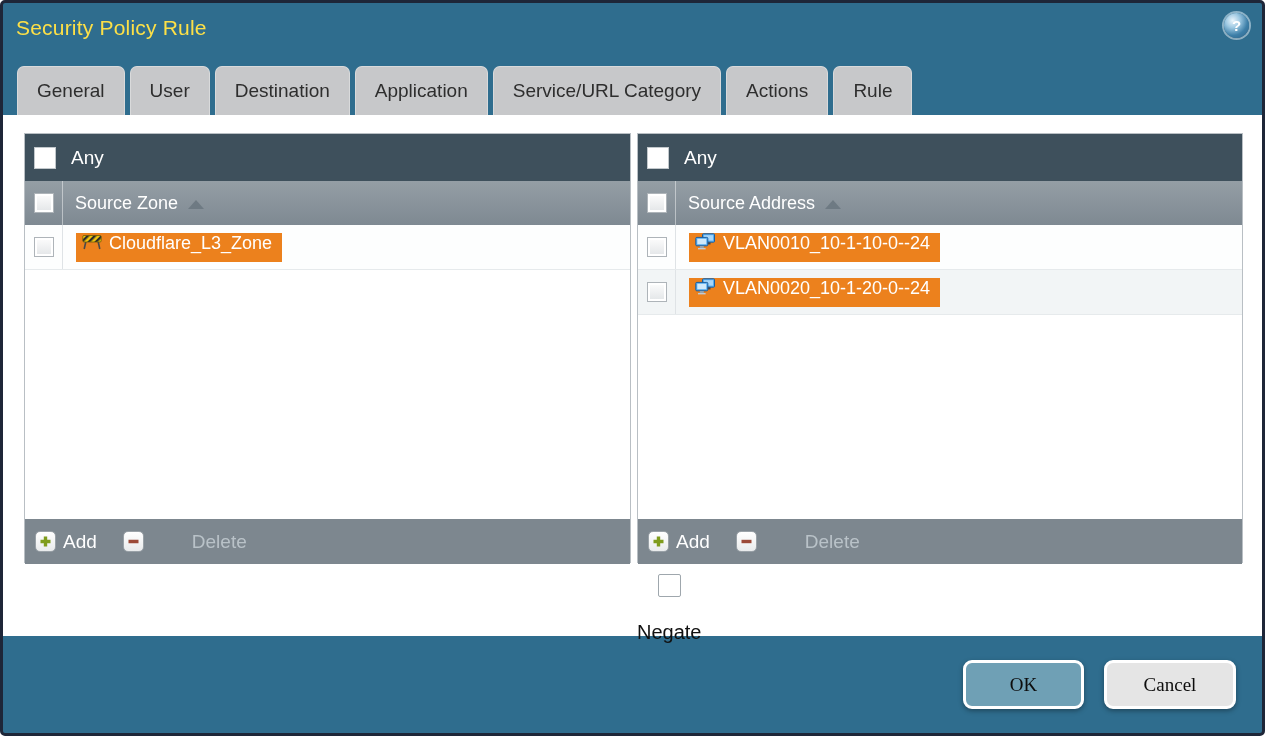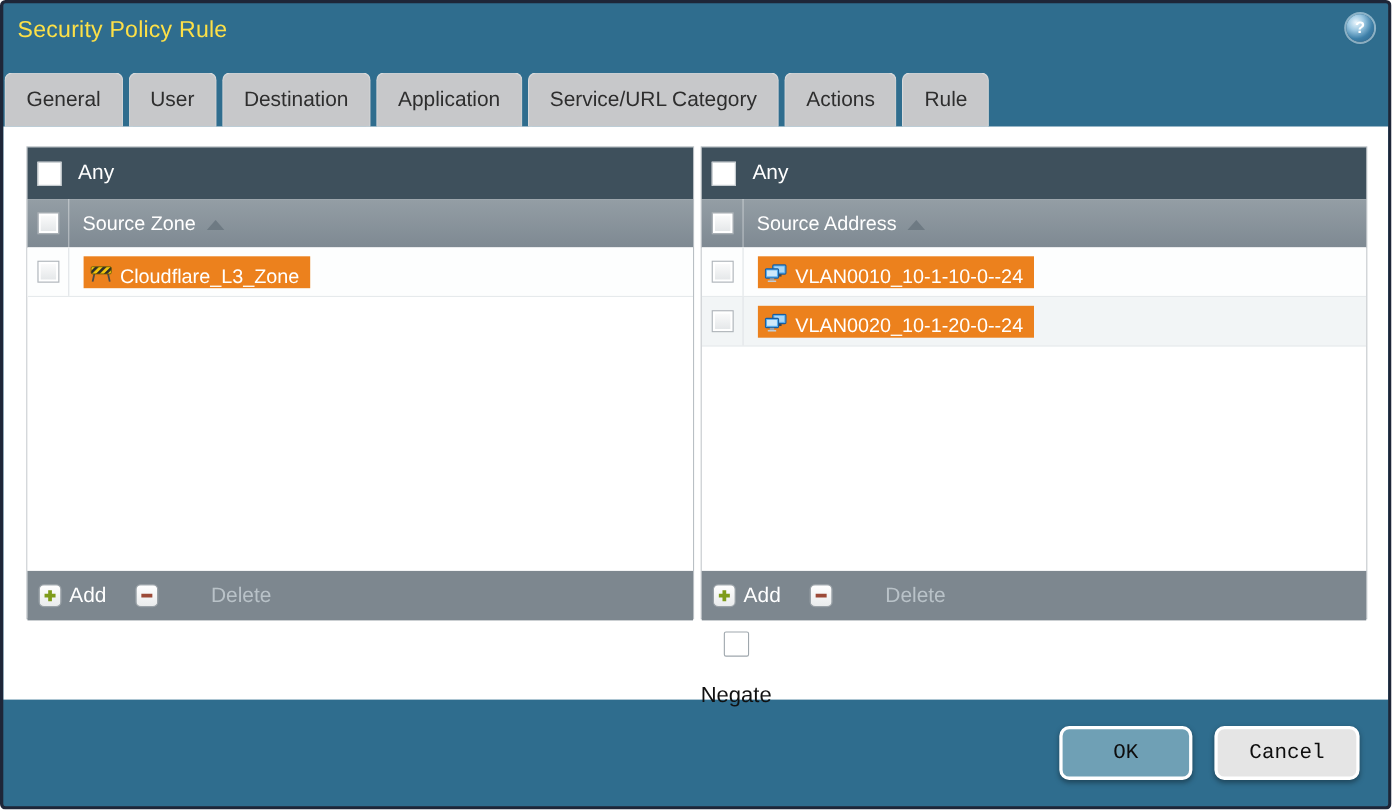--- a/index.html
+++ b/index.html
@@ -12,21 +12,21 @@
   .title{
     position:absolute; left:13px; top:13px; color:#fde047; font-size:21px; letter-spacing:.2px;
   }
   .help{
     position:absolute; right:13px; top:10px; width:25px; height:25px; border-radius:50%;
     background:radial-gradient(circle at 35% 30%, #eaf5fc 0%, #9cc8e2 30%, #3d7fa8 62%, #2a5f85 100%);
     box-shadow:0 0 0 2px rgba(220,238,250,.55), 0 1px 2px rgba(0,0,0,.35);
     color:#fff; font-size:15px; font-weight:bold; text-align:center; line-height:25px; cursor:pointer;
   }
   
-  .tabs{ position:absolute; left:1px; top:63px; display:flex; gap:5px; align-items:flex-start; }
+  .tabs{ position:absolute; left:14px; top:63px; display:flex; gap:5px; align-items:flex-start; }
   .tab{
     height:49px; padding:0 19px; background:#c7c8ca; border:1px solid #d9dadb; border-bottom:none;
     border-radius:7px 7px 0 0; color:#2e2e2e; font-size:19px; line-height:48px; cursor:pointer; white-space:nowrap;
   }
   .tab.active{ background:#fff; height:52px; position:relative; z-index:3; color:#1d1d1d; }
   
   .body{ position:absolute; left:0; top:112px; width:1259px; height:521px; background:#fff; z-index:1; }
   
   .panel{ position:absolute; top:18px; width:607px; height:430px; border:1px solid #b9bfc4; background:#fff; }
   .panel.left{ left:21px; }
@@ -48,41 +48,41 @@
   }
   .col-title{ color:#fff; font-size:18px; margin-left:12px; display:flex; align-items:center; }
   .sort-asc{
     width:0; height:0; margin-left:10px; margin-top:2px;
     border-left:8px solid transparent; border-right:8px solid transparent; border-bottom:9px solid #6e7a83;
   }
   .rows{ height:294px; overflow:hidden; background:#fff; }
   .row{ height:45px; display:flex; align-items:center; border-bottom:1px solid #e6eaec; background:#fdfefe; cursor:pointer; }
   .row:nth-child(even){ background:#f2f5f6; }
   .chip{
-    margin-left:13px; height:29px; display:flex; align-items:flex-end; gap:7px;
+    margin-left:13px; height:29px; display:flex; align-items:flex-start; gap:7px;
     background:#ec811d; color:#fff; font-size:18px; padding:0 10px 0 6px;
   }
   .panel-footer{ height:45px; background:#7d878f; display:flex; align-items:center; padding-left:10px; gap:26px; }
   .ftr-btn{ display:flex; align-items:center; gap:7px; cursor:pointer; }
   .icon-sq{
     width:21px; height:21px; background:linear-gradient(#ffffff,#e9ebec); border:1px solid #99a1a7;
     border-radius:5px; display:flex; align-items:center; justify-content:center;
   }
   .ftr-btn .lbl{ font-size:19px; color:#fff; }
   .ftr-btn.disabled{ cursor:default;gap:48px; }
   .ftr-btn.disabled .lbl{ color:#b9c2c8; }
   
   .negate{ position:absolute; left:634px; top:459px; display:flex; align-items:center; gap:24px;flex-direction:column; }
   .cb-negate{ width:23px; height:23px; background:#fff; border:1px solid #9fa7ad; border-radius:2px; cursor:pointer; }
   .negate .lbl{ font-size:20px; color:#111; }
   
   .btn{
     position:absolute; top:657px; height:49px; border:3px solid #fff; border-radius:9px;
     font-size:19px; color:#0d0d0d; text-align:center; line-height:43px; cursor:pointer; z-index:2;
-    box-shadow:0 2px 5px rgba(0,0,0,.35); font-family:Liberation Mono, monospace;
+    box-shadow:0 2px 5px rgba(0,0,0,.35); font-family:Liberation Serif, serif;
   }
   .btn.ok{ left:960px; width:121px; background:#6fa0b5; }
   .btn.cancel{ left:1101px; width:132px; background:#e5e5e5; }
 </style>
 </head>
 <body>
 
 <div class="dialog">
 
   <div class="title">Security Policy Rule</div>

